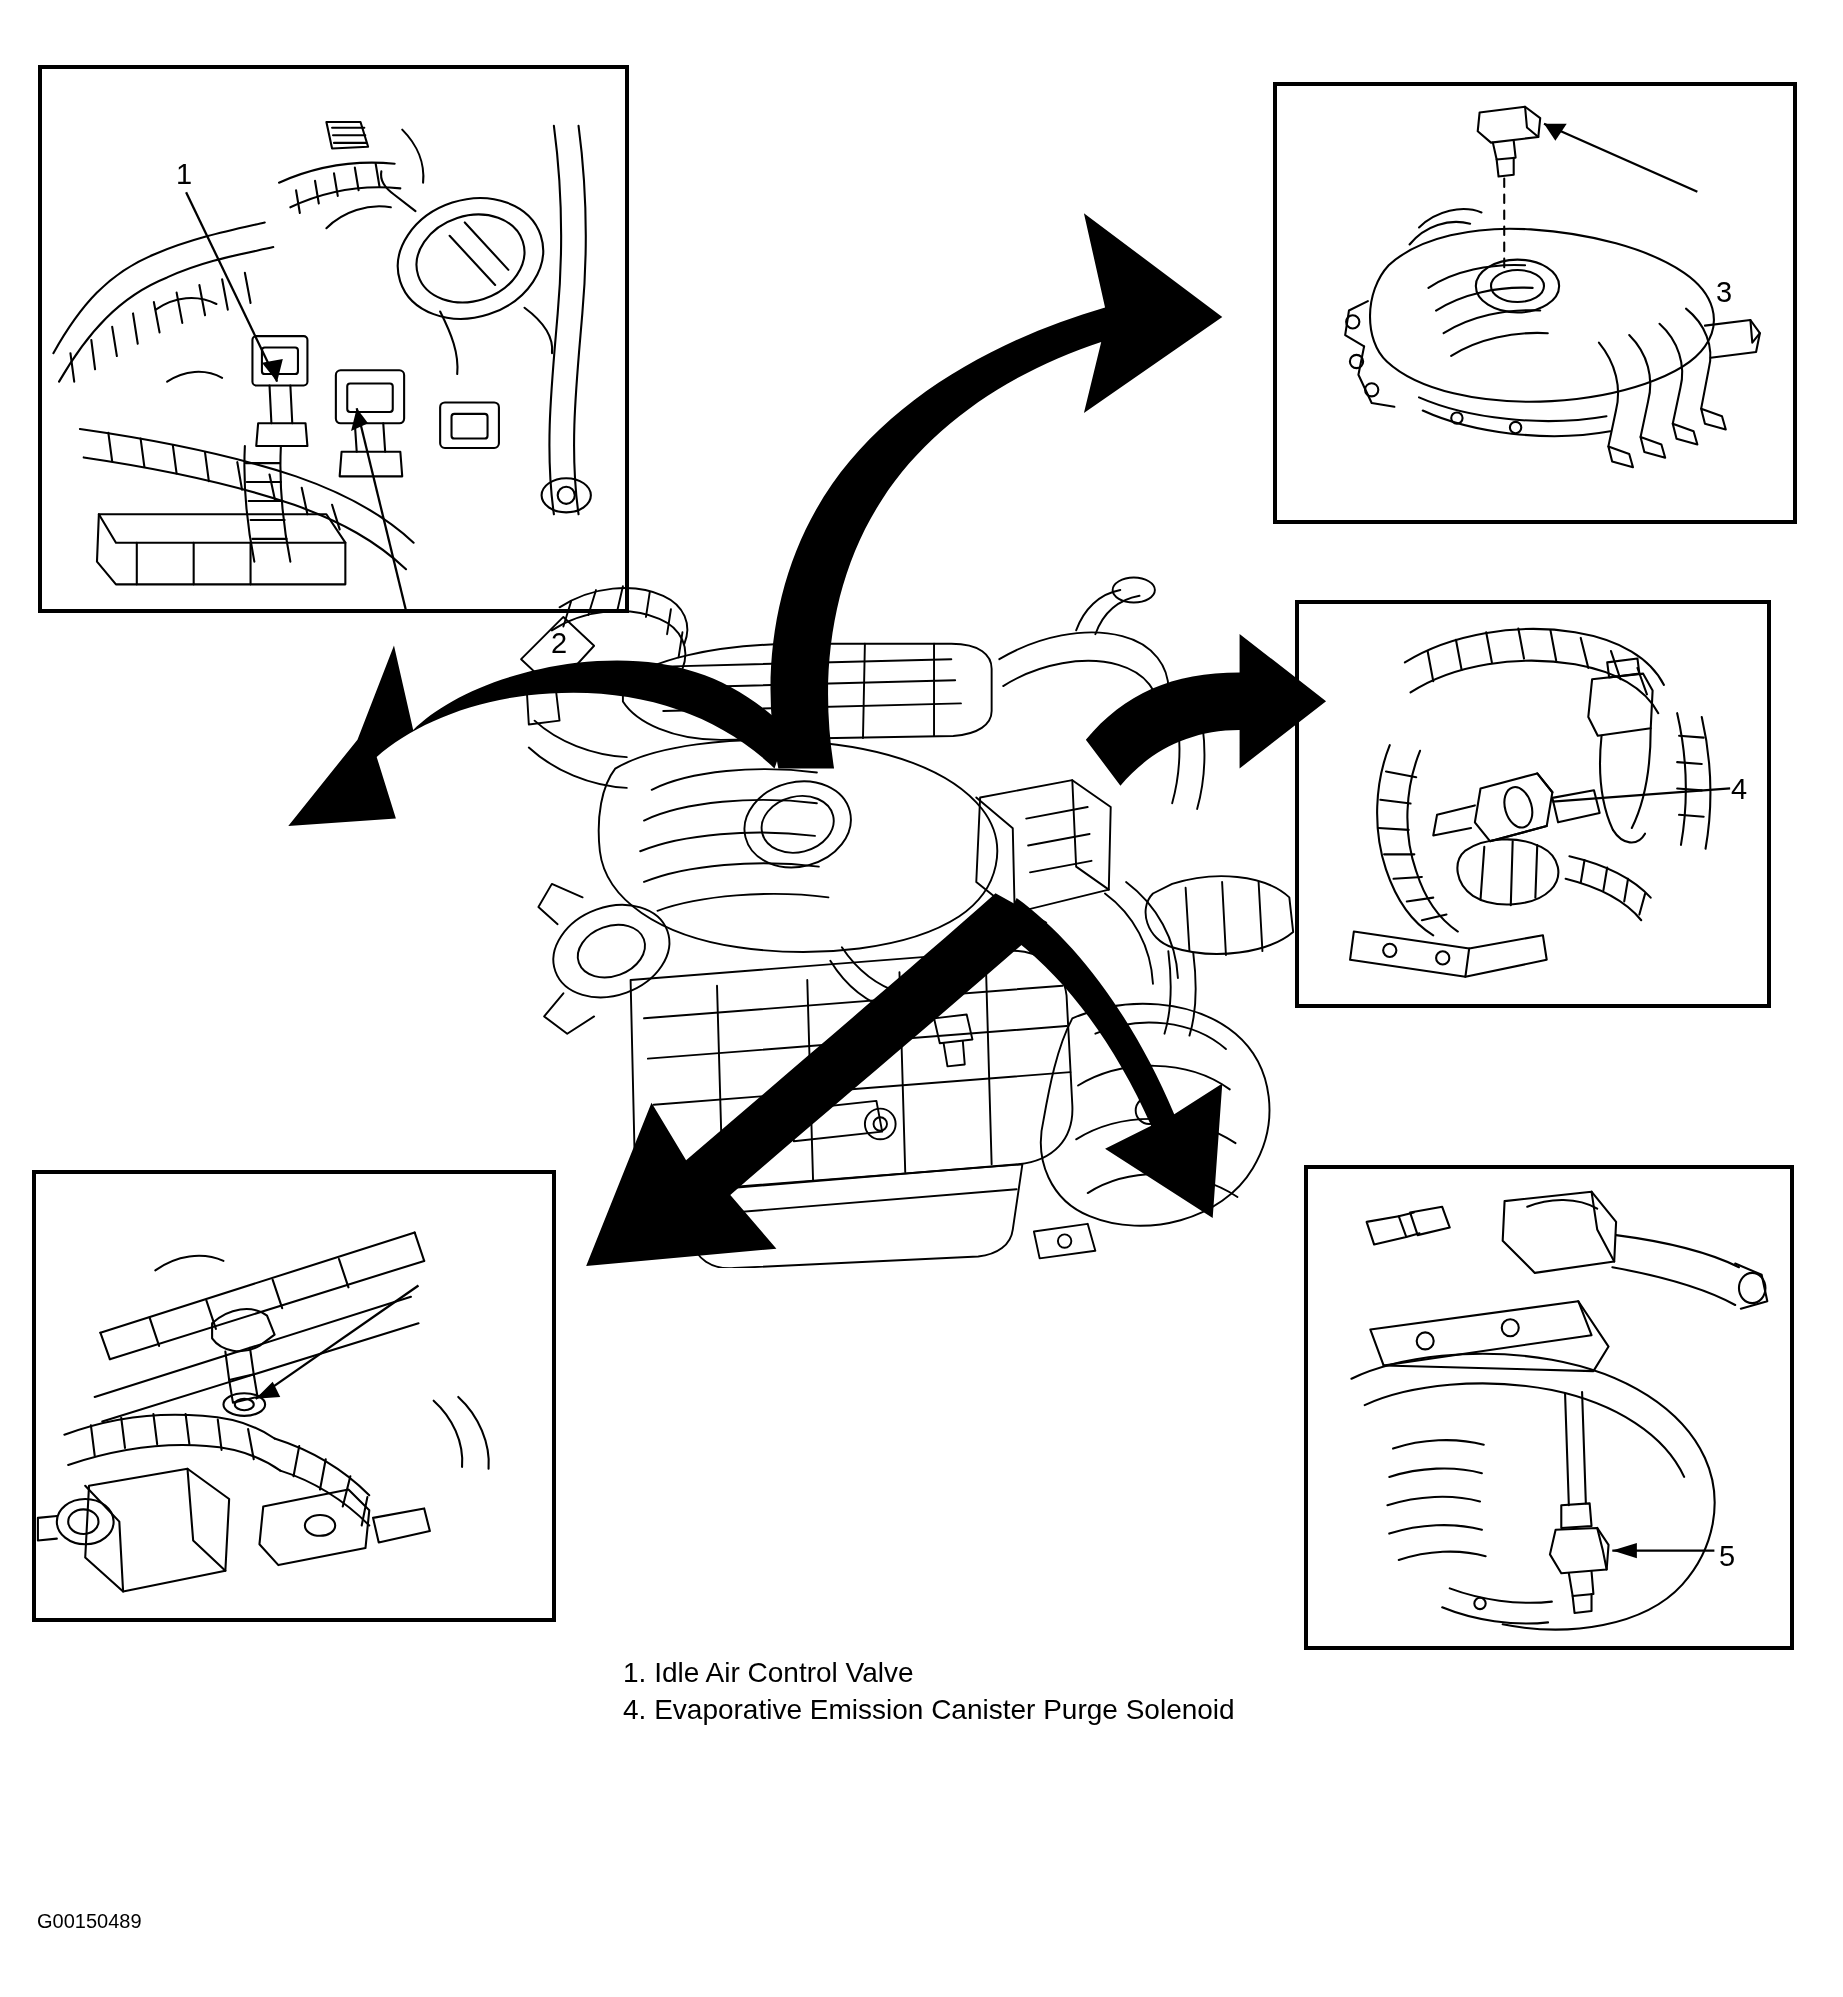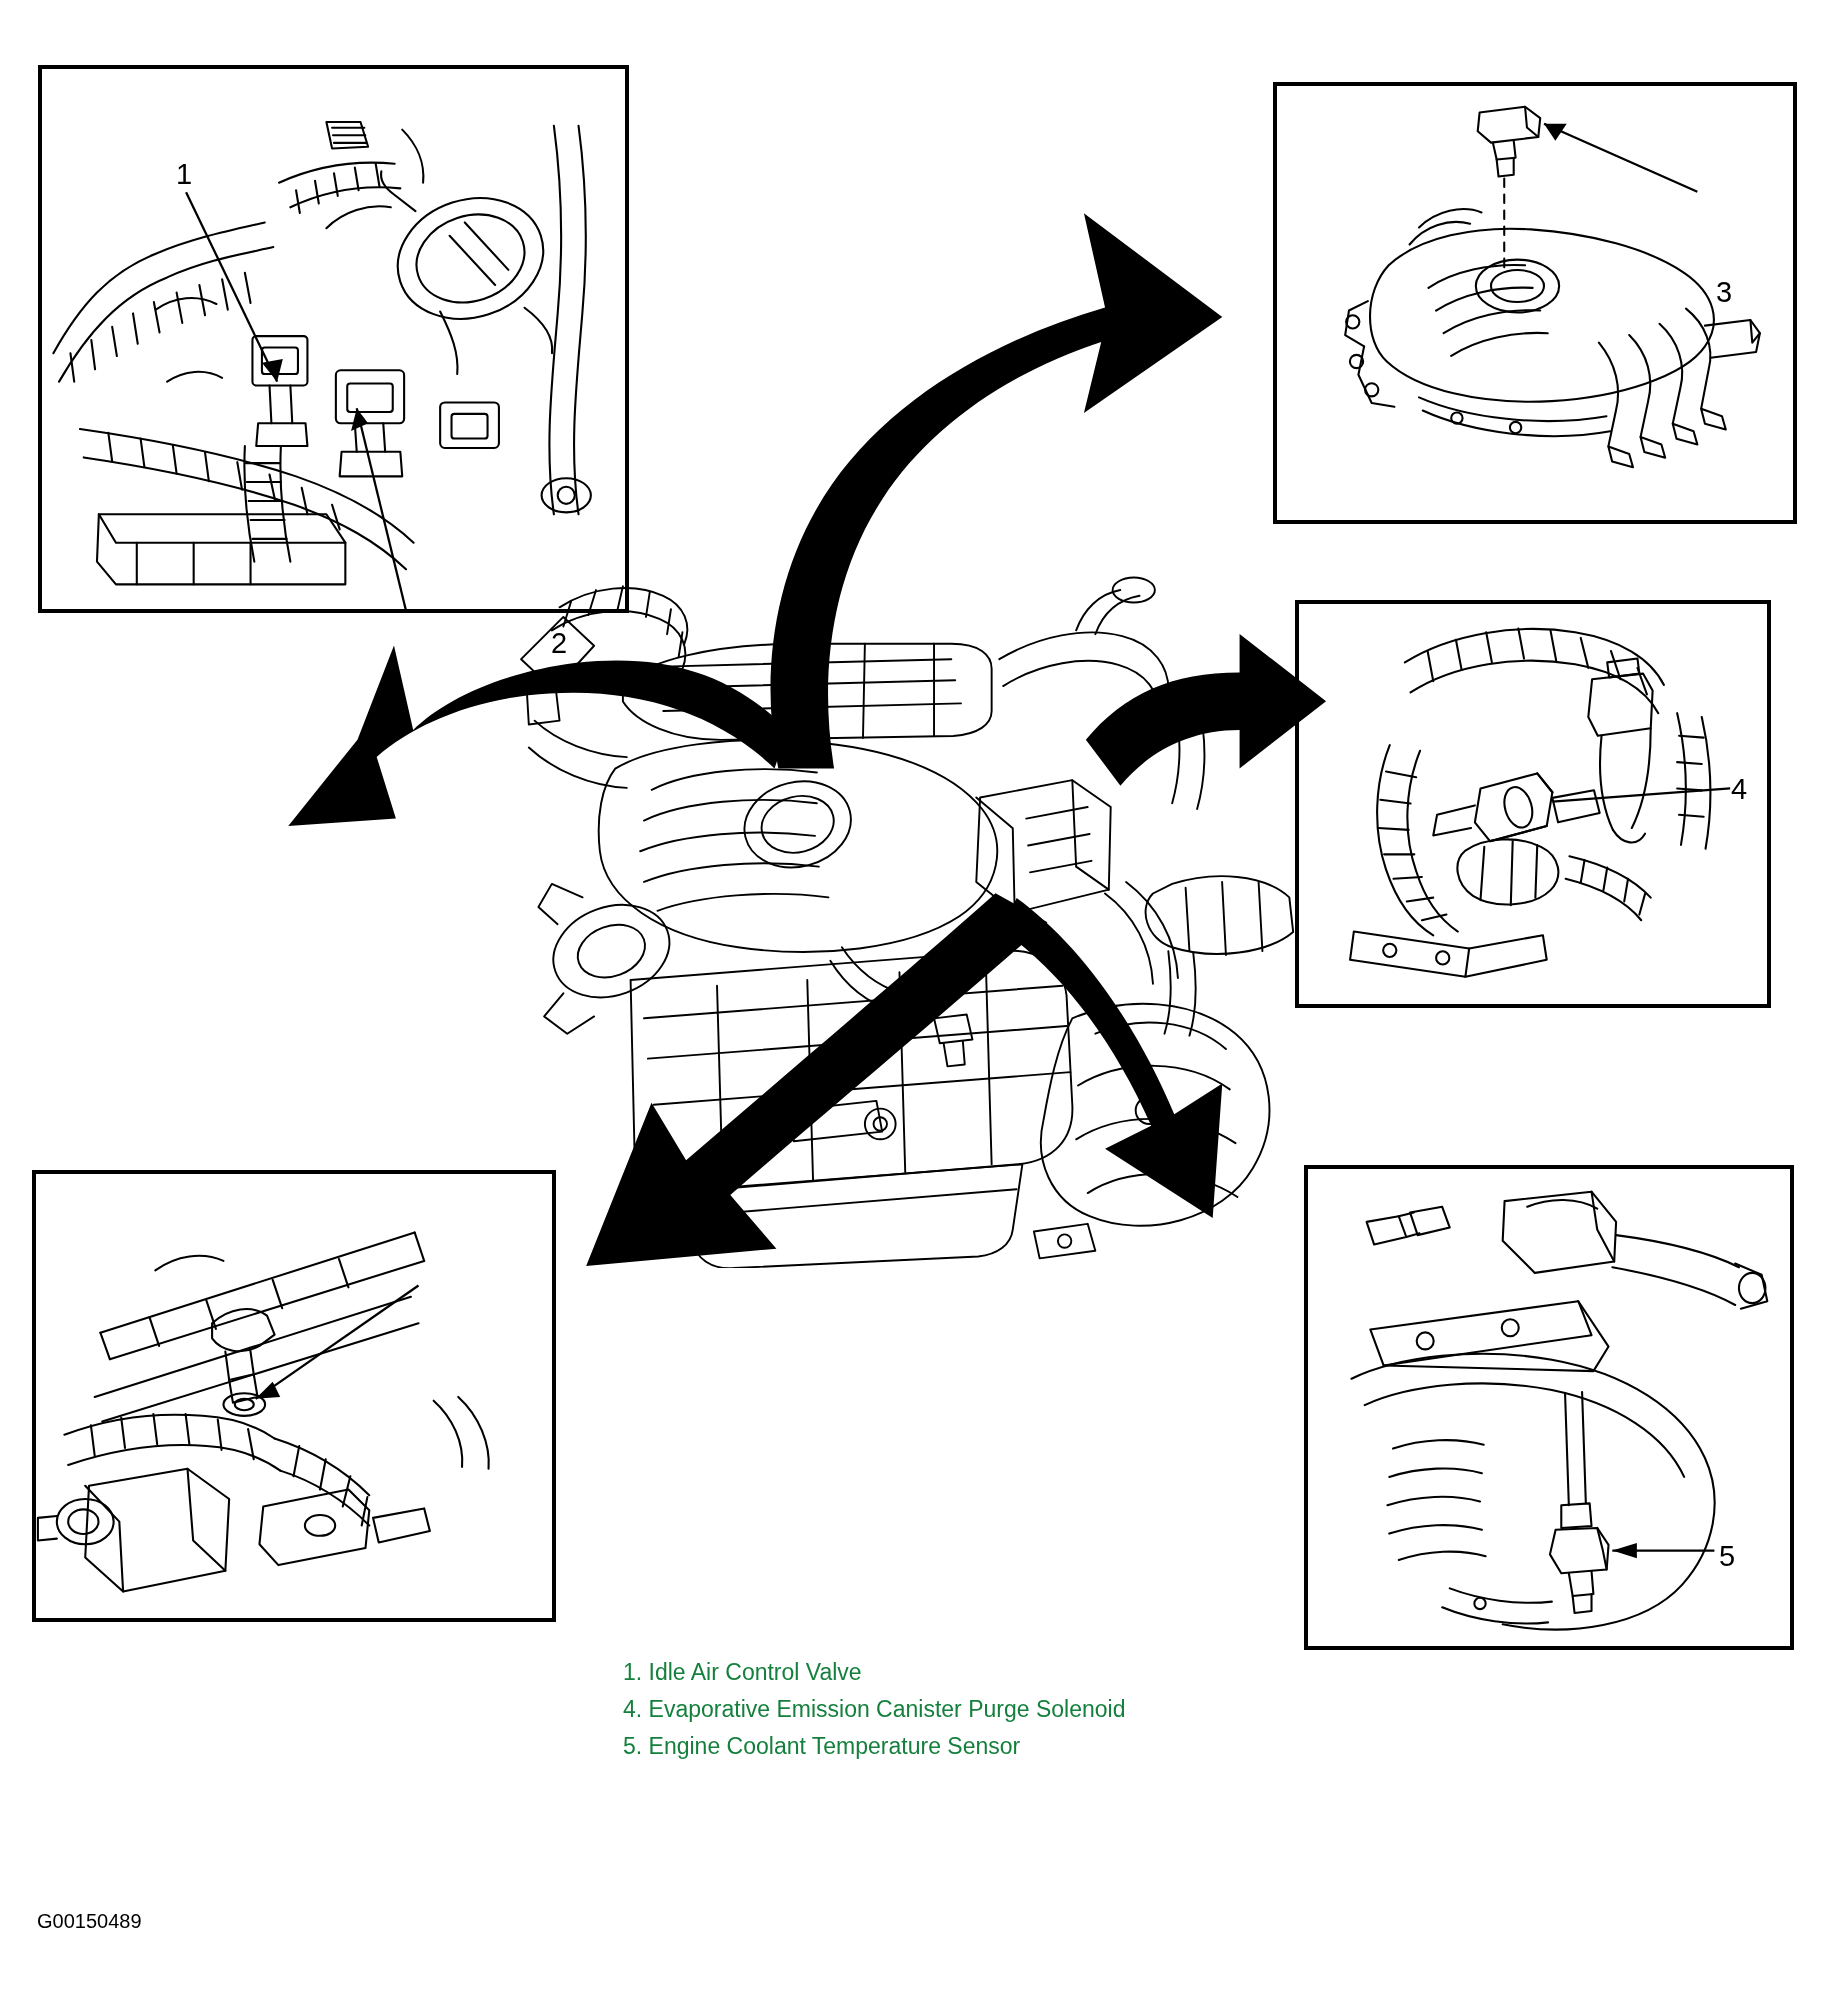--- a/index.html
+++ b/index.html
@@ -57,23 +57,23 @@
     pointer-events: none;
   }
   #legend {
     position: absolute;
     left: 623px;
     top: 1654px;
     width: 769px;
   }
   .legend-item {
     font-family: "Liberation Sans", sans-serif;
-    font-size: 23px;
+    font-size: 28px;
     line-height: 37px;
-    color: #15803d;
+    color: #000000;
     white-space: nowrap;
   }
   #figure-id {
     position: absolute;
     left: 37px;
     top: 1910px;
     font-family: "Liberation Sans", sans-serif;
     font-size: 20px;
     color: #000000;
   }
@@ -518,19 +518,18 @@
                L 610 1318
                L 678 1148
                L 714 1208
                C 830 1108, 946 1010, 1036 930 Z"></path>
     </g>
   </svg>
 
   <div id="legend">
     <div class="legend-item">1. Idle Air Control Valve</div>
     <div class="legend-item">4. Evaporative Emission Canister Purge Solenoid</div>
-    <div class="legend-item">5. Engine Coolant Temperature Sensor</div>
   </div>
 
   <div id="figure-id">G00150489</div>
 
 </div>
 
 
 </body></html>

